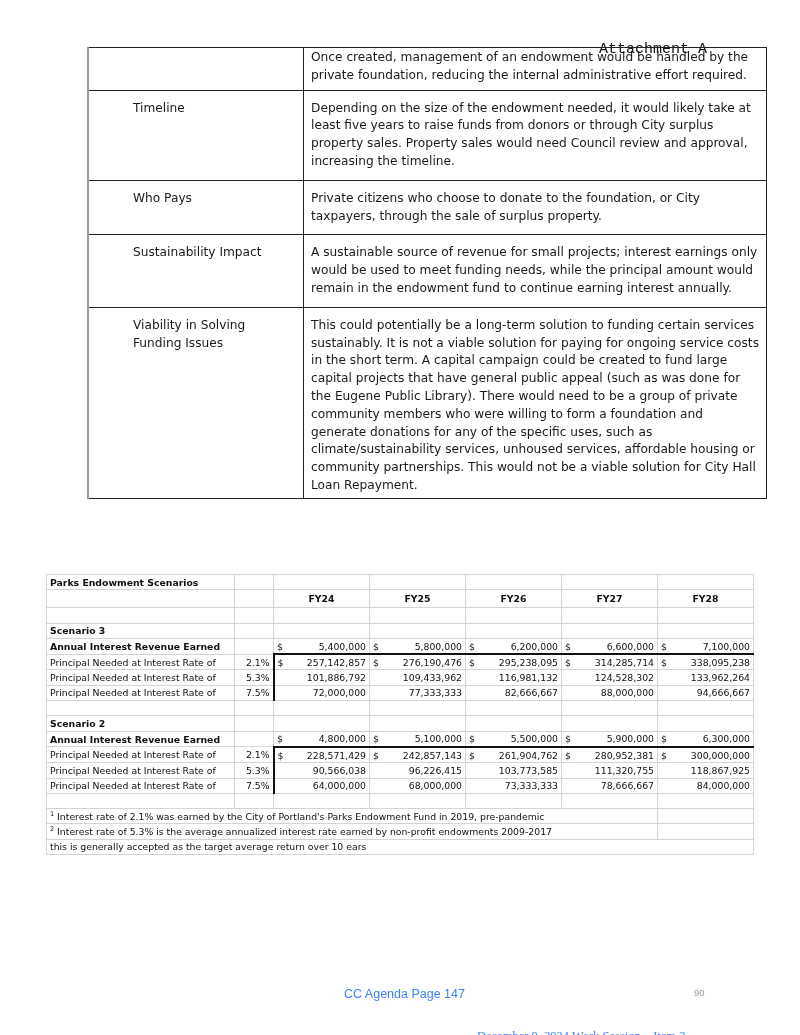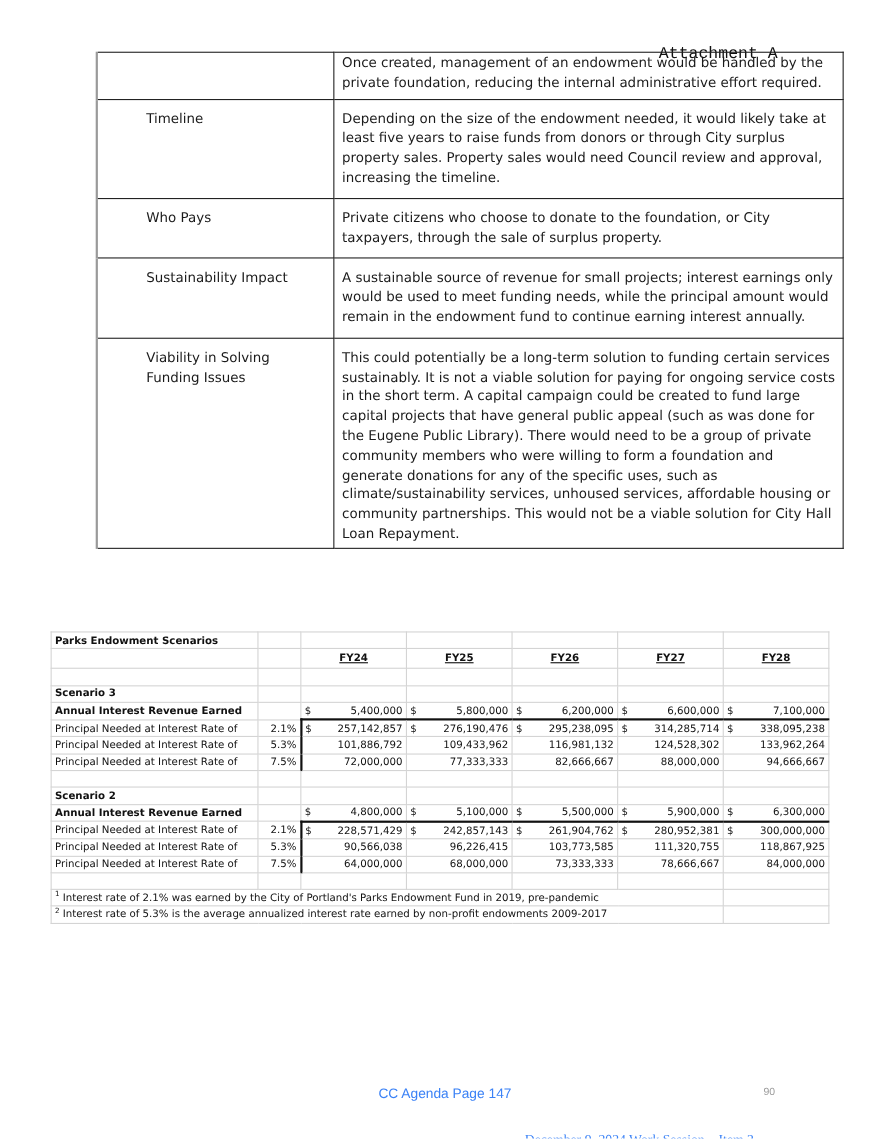--- a/index.html
+++ b/index.html
@@ -17,21 +17,21 @@
   .opt-table tr.vi td { padding-bottom:3px; }
 
   
   .sheet { position:absolute; left:46px; top:574px; border-collapse:collapse; table-layout:fixed;
            font-family:"DejaVu Sans", sans-serif; font-size:9.3px; color:#111; }
   .sheet td { border:1px solid #d4d4d4; height:14.3px; padding:0 3px; white-space:nowrap; overflow:visible; }
   .sheet col.c0 { width:188px; } .sheet col.c1 { width:39px; }
   .sheet col.cy { width:96px; }
   .sheet tr.hdr td { height:17px; }
   .sheet .b { font-weight:bold; }
-  .sheet .ctr { text-align:center;text-decoration:underline; }
+  .sheet .ctr { text-align:center; }
   .sheet .r { text-align:right; }
   .money { display:flex; justify-content:space-between; }
   .sheet tr.p1 td.fy { border-top:2px solid #111; }
   .sheet td.fy24p { border-left:2px solid #111; }
   .sheet td.note { border-right:1px solid #d4d4d4; }
   sup { font-size:6.5px; vertical-align:super; line-height:0; }
 
   .footer-page { position:absolute; top:987px; left:344px; font-family:Liberation Sans, sans-serif;
                  font-size:12.5px; color:#3b82f6; }
   .footer-num { position:absolute; top:987px; left:694px; font-size:9.5px; color:#9a9a9a;
@@ -416,18 +416,21 @@
         <td></td>
       </tr>
       <tr>
         <td class="note" colspan="6"><sup>1</sup> <span>Interest rate of 2.1% was earned by the City of Portland's Parks Endowment Fund in 2019, pre-pandemic</span></td>
         <td></td>
       </tr>
       <tr>
         <td class="note" colspan="6"><sup>2</sup> <span>Interest rate of 5.3% is the average annualized interest rate earned by non-profit endowments 2009-2017</span></td>
         <td></td>
       </tr>
+      <tr>
+        <td class="note" colspan="7"><span>this is generally accepted as the target average return over 10 ears</span></td>
+      </tr>
     </tbody>
 </table>
 
 <div class="footer-page">CC Agenda Page 147</div>
 <div class="footer-num">90</div>
 <div class="footer-session" id="footer-session" style="color: #3b82f6; margin-top: 24px;">December 9, 2024 Work Session – Item 2</div>
 
 </body></html>

